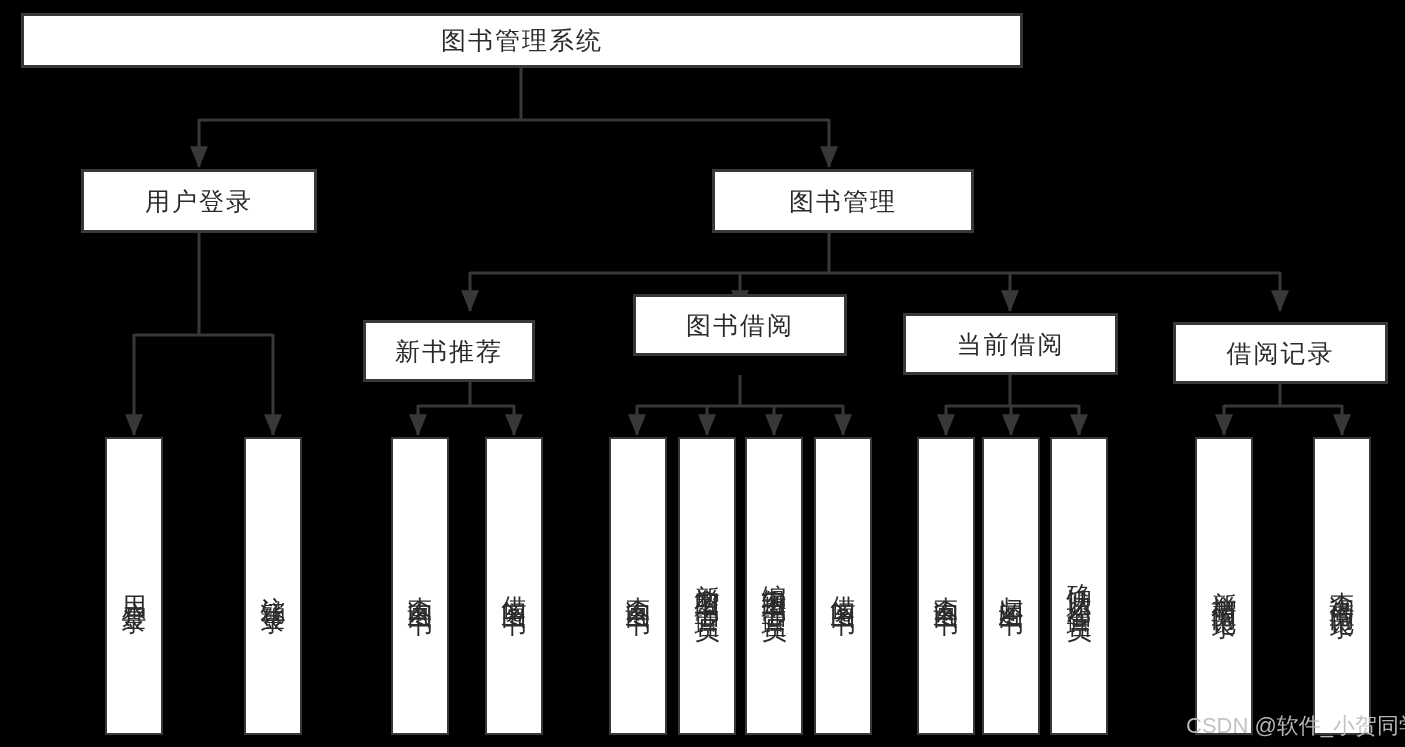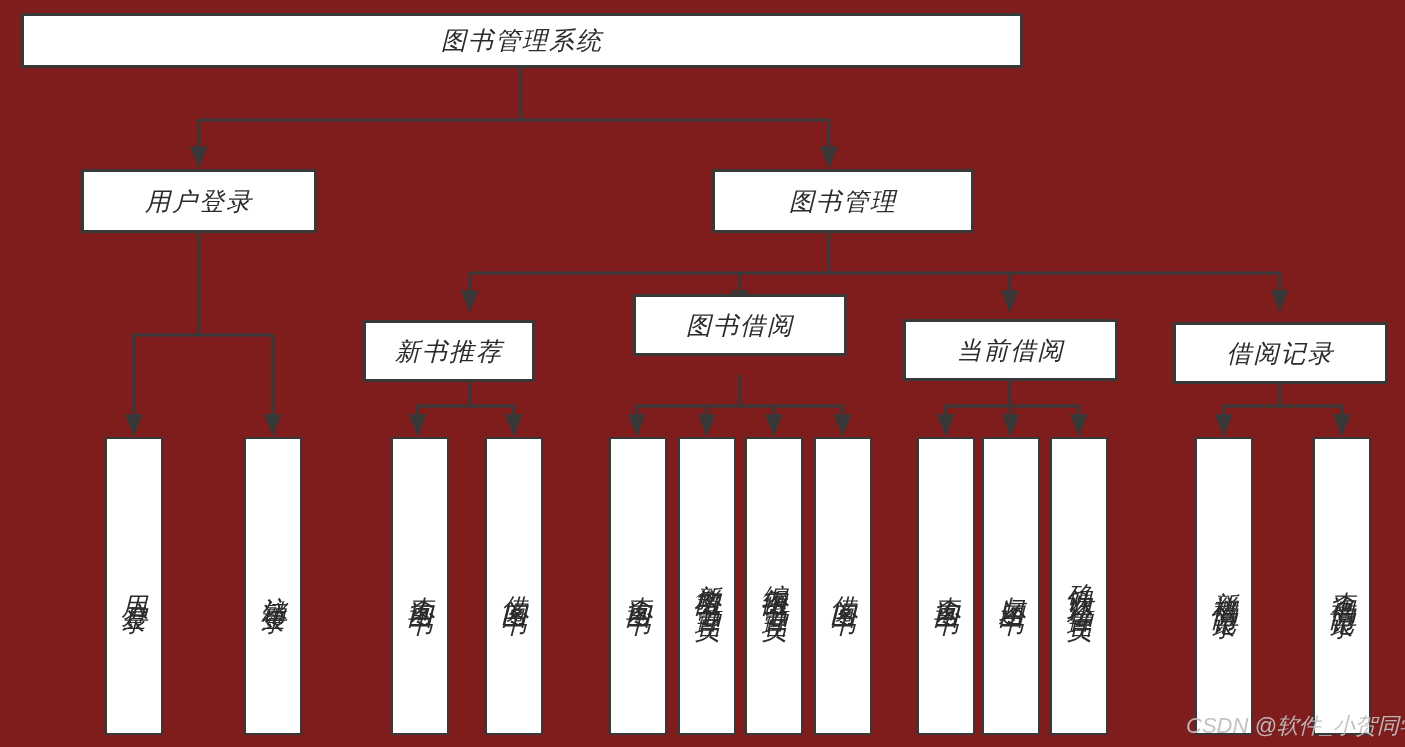--- a/index.html
+++ b/index.html
@@ -5,23 +5,22 @@
   html, body {
     margin: 0;
     padding: 0;
     background: #ffffff;
     font-family: "Liberation Sans", "DejaVu Sans", sans-serif;
   }
   .canvas {
     position: relative;
     width: 1405px;
     height: 747px;
-    background: #7f1d1d;
+    background: #000000;
     overflow: hidden;
-    font-style: italic;
   }
   svg.connectors {
     position: absolute;
     left: 0; top: 0;
     width: 1405px; height: 747px;
     z-index: 0;
   }
   svg.connectors path {
     stroke: #383838;
     stroke-width: 3;
@@ -39,21 +38,21 @@
     letter-spacing: 2px;
     color: #2b2b2b;
     z-index: 1;
     white-space: nowrap;
   }
   .root { left: 21px; top: 13px; width: 1002px; height: 55px; }
   .l2a  { left: 81px;  top: 169px; width: 236px; height: 64px; }
   .l2b  { left: 712px; top: 169px; width: 262px; height: 64px; }
   .l3a  { left: 363px;  top: 320px; width: 172px; height: 62px; }
   .l3b  { left: 633px;  top: 294px; width: 214px; height: 62px; }
-  .l3c  { left: 903px;  top: 313px; width: 215px; height: 62px; margin-top: 6px; }
+  .l3c  { left: 903px;  top: 313px; width: 215px; height: 62px; }
   .l3d  { left: 1173px; top: 322px; width: 215px; height: 62px; }
   .leaf {
     top: 437px;
     width: 58px;
     height: 298px;
     border-width: 2.5px;
     writing-mode: vertical-rl;
     text-orientation: mixed;
     line-height: 1;
     letter-spacing: 5px;

